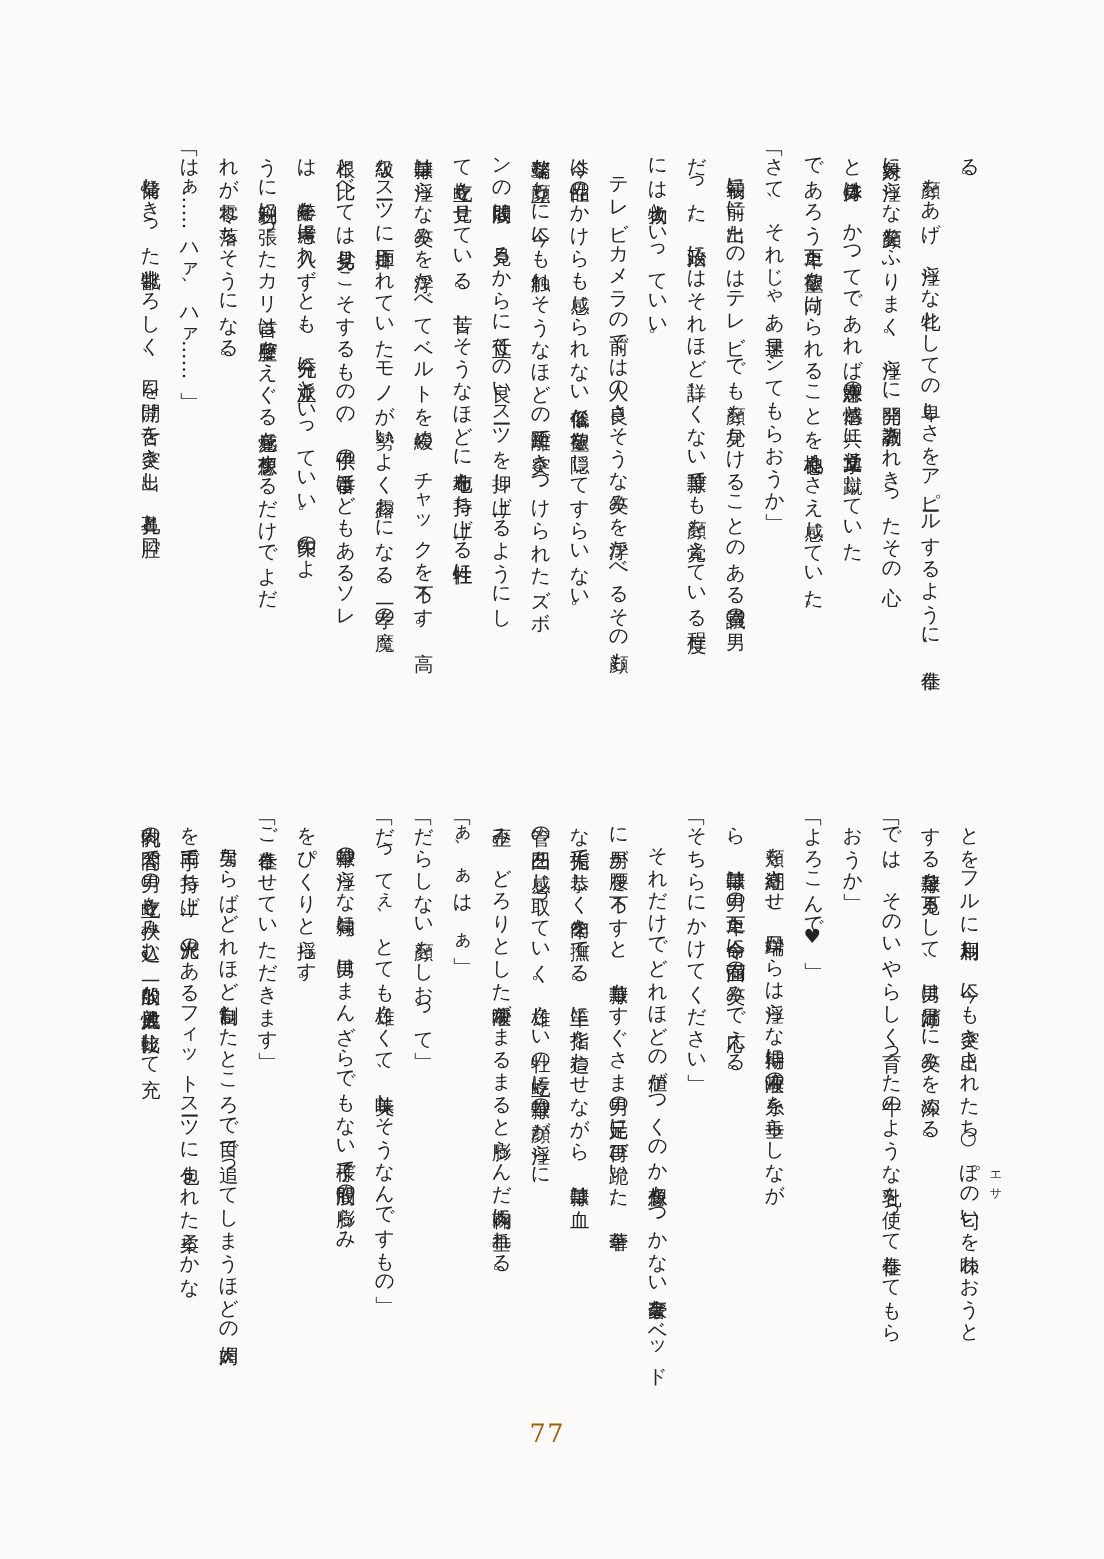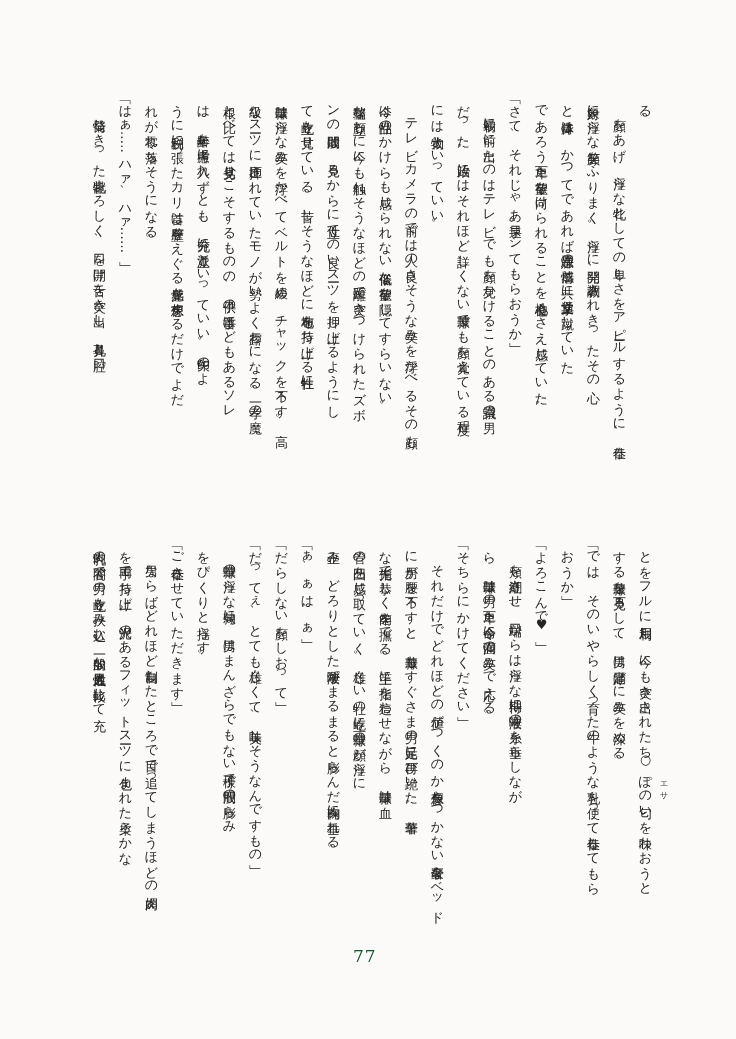--- a/index.html
+++ b/index.html
@@ -49,21 +49,21 @@
     left: 657px;
     top: 776px;
     color: #3a3a3a;
   }
   .page-number {
     position: absolute;
     left: 353px;
     top: 946px;
     font-size: 17px;
     letter-spacing: 1px;
-    color: #14532d;
+    color: #a16207;
   }
 </style>
 </head>
 <body>
 
 <div class="page">
   <div class="text-block upper-block"><div class="tline">る。</div><div class="tline">　顔をあげ、淫らな牝としての卑しさをアピールするように、奉仕</div><div class="tline">対象に淫らな笑顔をふりまく。淫らに開発、調教されきったその心</div><div class="tline">と身体は、かつてであれば嫌悪の感情と共に文字通り一蹴していた</div><div class="tline">であろう下卑た欲望を向けられることを心地良くさえ感じていた。</div><div class="tline">「さて、それじゃあ早速、シてもらおうか」</div><div class="tline">　最初に前に出たのはテレビでも顔を見かけることのある議員の男</div><div class="tline">だった。政治にはそれほど詳しくない隷華でも顔を覚えている程度</div><div class="tline">には大物といっていい。</div><div class="tline">　テレビカメラの前では人の良さそうな笑みを浮かべるその顔も、</div><div class="tline">今は品性のかけらも感じられない低俗な欲望を隠してすらいない。</div><div class="tline">端整な顔立ちに今にも触れそうなほどの距離で突きつけられたズボ</div><div class="tline">ンの股間は、見るからに仕立ての良いスーツを押し上げるようにし</div><div class="tline">て屹立を見せている。苦しそうなほどに布地を持ち上げる牡性に、</div><div class="tline">隷華は淫らな笑みを浮かべてベルトを緩め、チャックを下ろす。高</div><div class="tline">級なスーツに抑圧されていたモノが勢いよく露わになる。一孝の魔</div><div class="tline">根と比べては見劣りこそするものの、子供の手首ほどもあるソレ</div><div class="tline">は、年齢を考慮に入れずとも、充分に立派といっていい。矢印のよ</div><div class="tline">うに鋭利に張ったカリ首は膣壁をえぐる感覚を想像するだけでよだ</div><div class="tline">れが零れ落ちそうになる。</div><div class="tline">「はぁ……ハァ、ハァ……」</div><div class="tline">　発情しきった牝獣よろしく、口を開け舌を突き出し、鼻孔と口腔</div></div>
 
   <div class="text-block lower-block"><div class="tline">とをフルに利用し、今にも突き出されたち○ぽの匂いを味わおうと</div><div class="tline">する隷華を見下ろして、男は満足げに笑みを深める。</div><div class="tline">「では、そのいやらしく育った牛のような乳を使って奉仕してもら</div><div class="tline">おうか」</div><div class="tline">「よろこんで♥」</div><div class="tline">　頬を紅潮させ、口端からは淫らな期待に唾液の糸を垂らしなが</div><div class="tline">ら、隷華は男の下卑た命令に満面の笑みで応える。</div><div class="tline">「そちらにかけてください」</div><div class="tline">　それだけでどれほどの値がつくのか想像もつかない豪奢なベッド</div><div class="tline">に男が腰を下ろすと、隷華もすぐさま男の足元に再び跪いた。華奢</div><div class="tline">な指先で恭しく肉竿を撫でる。竿上に指を這わせながら、隷華は血</div><div class="tline">管の凹凸を感じ取っていく。雄々しい牡の屹立に隷華の顔が淫らに</div><div class="tline">歪み、どろりとした唾液がまるまると膨らんだ肉鞠に垂れる。</div><div class="tline">「ぁ、ぁは、ぁ」</div><div class="tline">「だらしない顔をしおって」</div><div class="tline">「だってぇ、とても雄々しくて、美味しそうなんですもの」</div><div class="tline">　隷華の淫らな隷句に、男はまんざらでもない様子で股間の膨らみ</div><div class="tline">をぴくりと揺らす。</div><div class="tline">「ご奉仕させていただきます」</div><div class="tline">　男ならばどれほど自制したところで目で追ってしまうほどの媚肉</div><div class="tline">を両手で持ち上げ、光沢のあるフィットスーツに包まれた柔らかな</div><div class="tline">乳肉の谷間で男の屹立を挟み込む。一般的な成人男性と比較して充</div></div>
 

